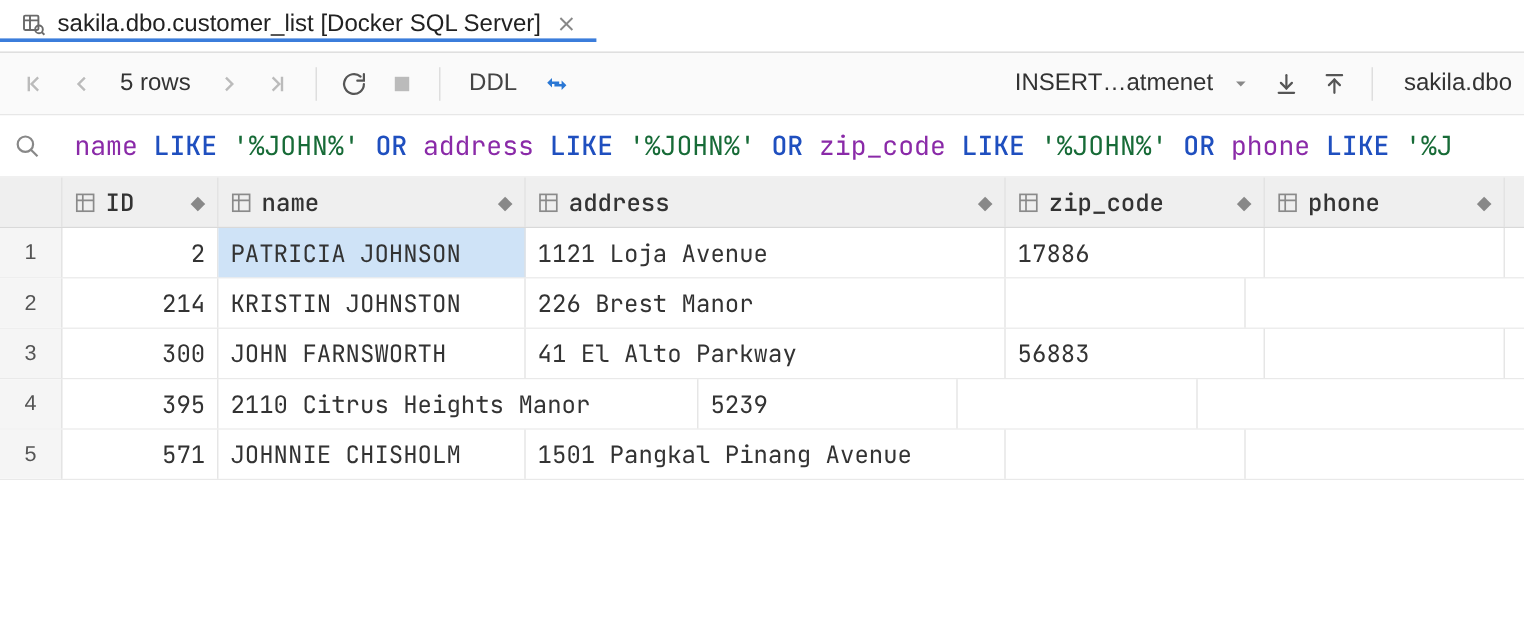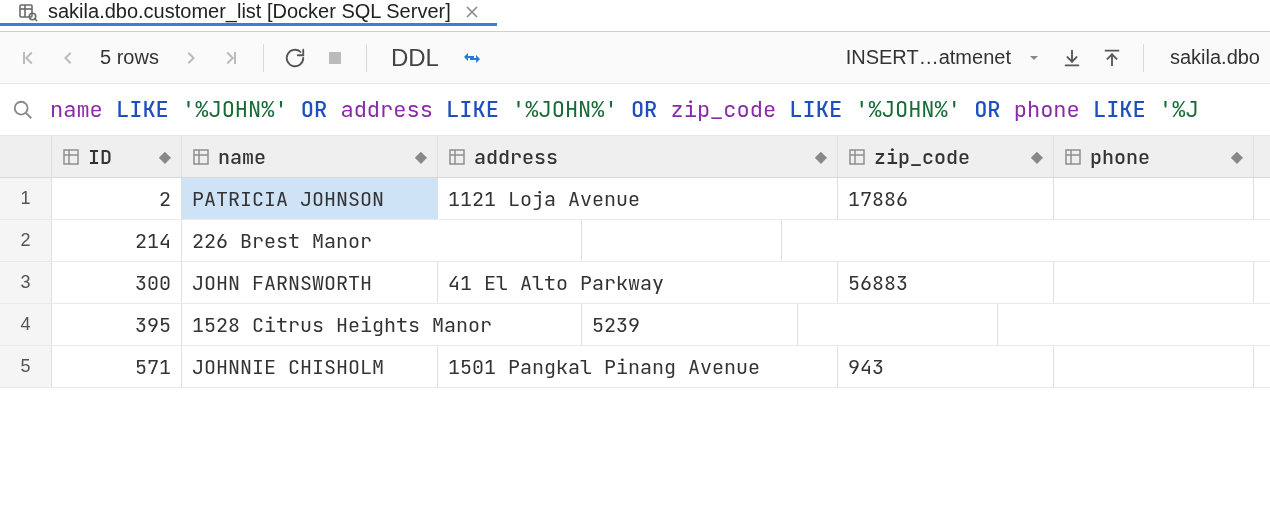--- a/index.html
+++ b/index.html
@@ -10,22 +10,22 @@
       background: #fff;
       width: 1270px;
       height: 520px;
       overflow: hidden;
     }
     .mono { font-family: "JetBrains Mono", "Consolas", "Courier New", monospace; }
 
     
     .tabbar {
       display: flex;
-      align-items: flex-start;
-      height: 32px;
+      align-items: center;
+      height: 44px;
       border-bottom: 1px solid #d0d0d0;
     }
     .tab {
       display: flex;
       align-items: center;
       gap: 10px;
       padding: 0 14px 0 18px;
       border-bottom: 3px solid #3b7ddb;
       font-size: 20px;
       color: #222;
@@ -48,33 +48,33 @@
       align-items: center;
       justify-content: center;
       width: 34px;
       height: 34px;
       color: #555;
       border-radius: 4px;
     }
     .tbtn.disabled { color: #bbb; }
     .rows-label { font-size: 20px; color: #333; padding: 0 10px; }
     .sep { width: 1px; height: 28px; background: #d8d8d8; margin: 0 8px; }
-    .ddl { font-size: 24px; color: #444; padding: 0 10px; }
+    .ddl { font-size: 20px; color: #444; padding: 0 10px; }
     .spacer { flex: 1; }
     .insert-dd { display:flex; align-items:center; gap:16px; font-size:20px; color:#333; padding:0 8px; }
     .insert-dd .chev { color:#888; }
     .breadcrumb { font-size:20px; color:#333; padding-left:12px; white-space:nowrap; }
 
     
     .filter-row {
       display:flex;
       align-items:center;
       height:52px;
       padding:0 12px;
-      gap:16px;
+      gap:28px;
       border-bottom:1px solid #e7e7e7;
     }
     .filter-row .search-icon { color:#888; display:flex; align-items:center; }
     .filter-text {
       font-size: 22px;
       white-space: nowrap;
       overflow: hidden;
     }
     .tok-ident { color: #8a2aa8; }
     .tok-kw    { color: #1f4fbf; font-weight: 500; }
@@ -275,40 +275,40 @@
         <div class="cell gutter">1</div>
         <div class="cell mono col-id">2</div>
         <div class="cell mono col-name selected-cell">PATRICIA JOHNSON</div>
         <div class="cell mono col-address">1121 Loja Avenue</div>
         <div class="cell mono col-zip">17886</div>
         <div class="cell mono col-phone"></div>
       </div>
       <div class="data-row">
         <div class="cell gutter">2</div>
         <div class="cell mono col-id">214</div>
+        <div class="cell mono col-name">KRISTIN JOHNSTON</div>
         <div class="cell mono col-address">226 Brest Manor</div>
         <div class="cell mono col-phone"></div>
       </div>
       <div class="data-row">
         <div class="cell gutter">3</div>
         <div class="cell mono col-id">300</div>
         <div class="cell mono col-name">JOHN FARNSWORTH</div>
         <div class="cell mono col-address">41 El Alto Parkway</div>
         <div class="cell mono col-zip">56883</div>
         <div class="cell mono col-phone"></div>
       </div>
       <div class="data-row">
         <div class="cell gutter">4</div>
         <div class="cell mono col-id">395</div>
-        <div class="cell mono col-address">1528 Citrus Heights Manor</div>
+        <div class="cell mono col-address">2110 Citrus Heights Manor</div>
         <div class="cell mono col-zip">5239</div>
         <div class="cell mono col-phone"></div>
       </div>
       <div class="data-row">
         <div class="cell gutter">5</div>
         <div class="cell mono col-id">571</div>
         <div class="cell mono col-name">JOHNNIE CHISHOLM</div>
         <div class="cell mono col-address">1501 Pangkal Pinang Avenue</div>
-        <div class="cell mono col-zip">943</div>
         <div class="cell mono col-phone"></div>
       </div>
     </div>
 </div>
 
 </body></html>

